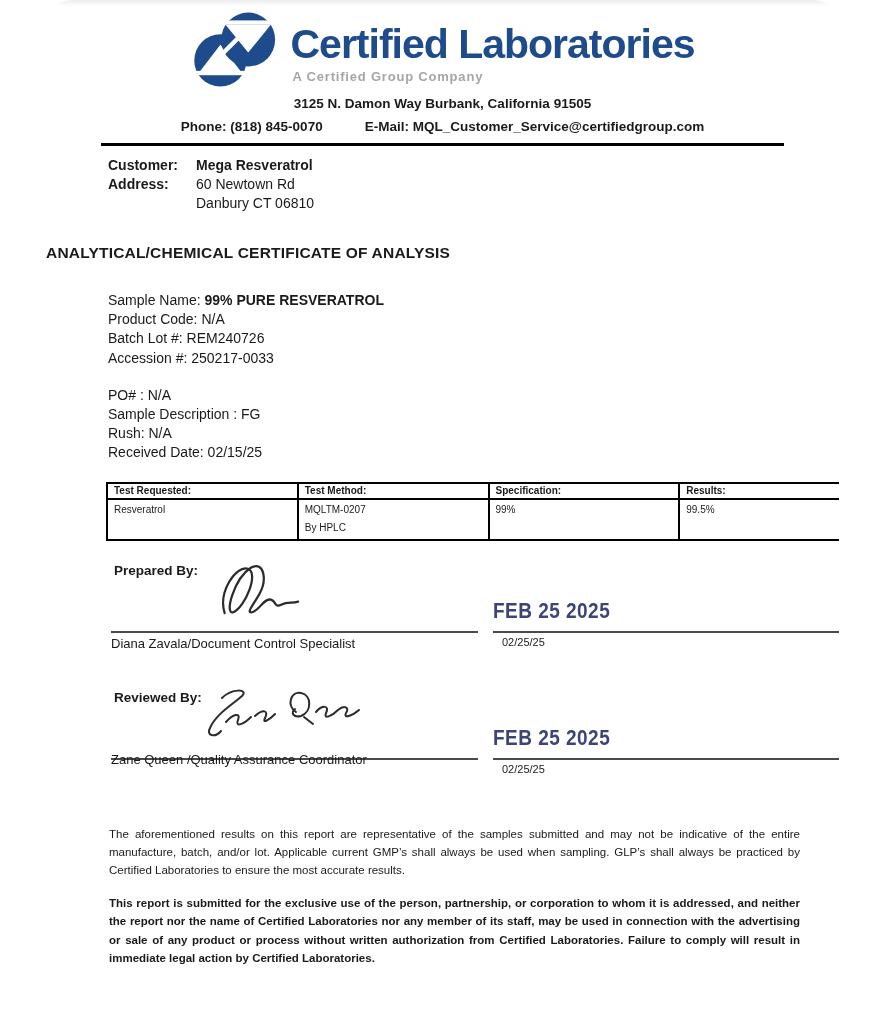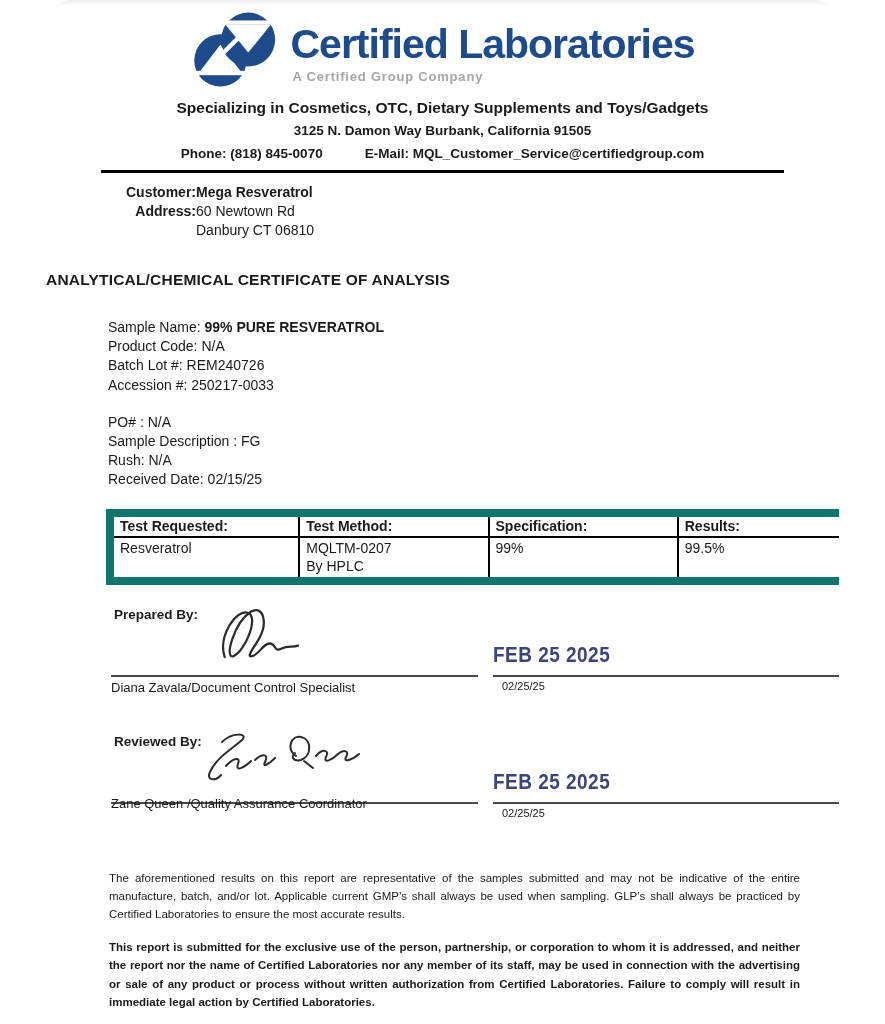--- a/index.html
+++ b/index.html
@@ -55,43 +55,43 @@
 
   
   .customer {
     margin: 10px 0 0 62px;
     display: grid;
     grid-template-columns: 88px auto;
     column-gap: 0;
     font-size: 14px;
     line-height: 19px;
   }
-  .customer .lbl { font-weight: 700; text-align: right; }
+  .customer .lbl { font-weight: 700; }
   .customer .val-bold { font-weight: 700; }
 
   
   .doc-title {
     font-size: 15.5px;
     font-weight: 700;
     margin-top: 31px;
     letter-spacing: 0.2px;
   }
 
   
   .sample-block { margin: 29px 0 0 62px; font-size: 14px; line-height: 19.2px; }
   .sample-block .bold { font-weight: 700; }
   .sample-block .group2 { margin-top: 18px; }
 
   
   table.results {
     margin: 19px 60px 0 60px;
     width: 765px;
     border-collapse: collapse;
-    border: 8px solid #0f766e;
-    font-size: 14px;
+    border: 1px solid #0f766e;
+    font-size: 10px;
   }
   table.results th, table.results td {
     border: 2px solid #000;
     text-align: left;
     vertical-align: top;
     padding: 1px 6px 2px 6px;
   }
   table.results th { font-weight: 700; }
   table.results td { height: 38px; white-space: pre-line; line-height: 18px; }
   table.results col { width: 25%; }
@@ -142,21 +142,20 @@
       <rect x="32" y="12" width="70" height="5" fill="#ffffff"></rect>
       <polygon points="40,17 92,17 66,49" fill="#ffffff"></polygon>
       <rect x="14" y="42" width="56" height="5" transform="rotate(-45 42 44)" fill="#ffffff"></rect>
     </svg>
     <div class="brand-textcol">
       <div class="brand-name">Certified Laboratories</div>
       <div class="brand-tagline">A Certified Group Company</div>
     </div>
   </div>
 
-  <div class="hdr-line1">Specializing in Cosmetics, OTC, Dietary Supplements and Toys/Gadgets</div>
   <div class="hdr-line2">3125 N. Damon Way Burbank, California 91505</div>
   <div class="hdr-line3">
     <span>Phone: (818) 845-0070</span><span class="gap"></span><span>E-Mail: MQL_Customer_Service@certifiedgroup.com</span>
   </div>
 
   <div class="rule"></div>
 
   <div class="customer">
     <div class="lbl">Customer:</div>
     <div class="val-bold">Mega Resveratrol</div>

